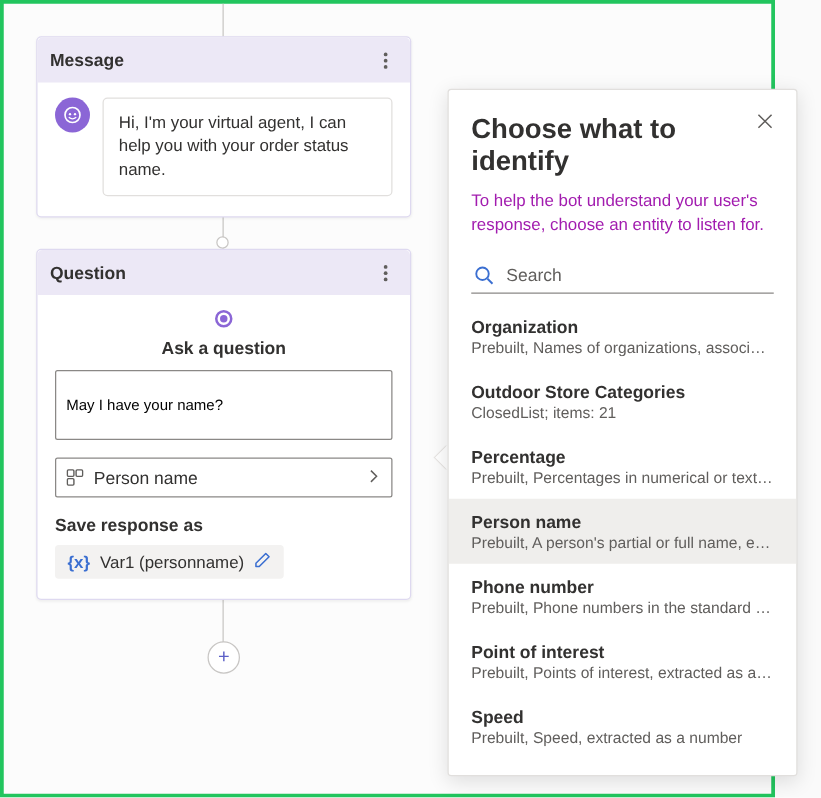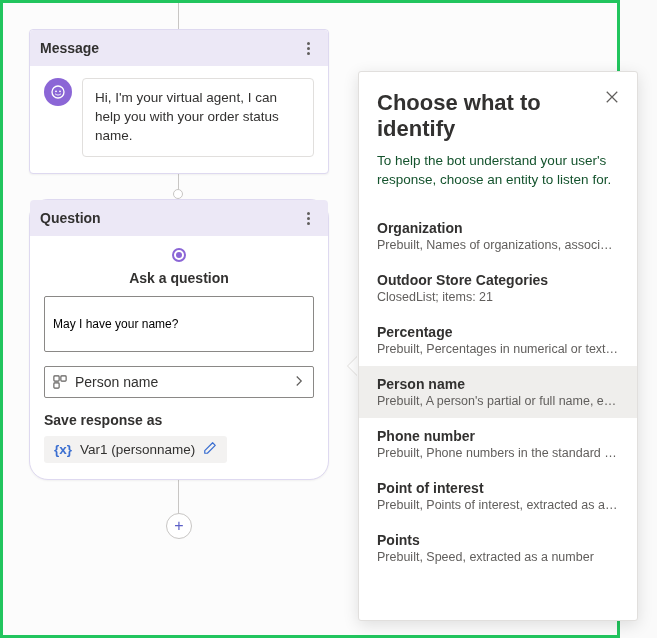--- a/index.html
+++ b/index.html
@@ -154,21 +154,21 @@
     border-right:10px solid #fff;
     filter: drop-shadow(-1px 0 0 #e1dfdd);
   }
   .panel-head {
     padding:18px 18px 6px;
     display:flex; align-items:flex-start; justify-content:space-between;
   }
   .panel-title { font-size:22px; font-weight:600; }
   .panel-close { cursor:pointer; color:#605e5c; font-size:16px; }
   .panel-desc {
-    padding:4px 18px 12px; font-size:13.5px; color:#14532d; line-height:1.4;
+    padding:4px 18px 12px; font-size:13.5px; color:#a21caf; line-height:1.4;
   }
   .panel-search {
     margin:4px 18px 0;
     border-bottom:1px solid #8a8886;
     display:flex; align-items:center; gap:10px;
     padding:6px 2px;
   }
   .panel-search input {
     border:none; outline:none; font-size:14px; flex:1; font-family:inherit;
     color:#323130;
@@ -221,21 +221,21 @@
               <circle cx="9" cy="11" r="1.4"></circle>
               <circle cx="15" cy="11" r="1.4"></circle>
               <path d="M8 15c1.2 1 2.5 1.5 4 1.5s2.8-.5 4-1.5" stroke="#fff" stroke-width="1.5" fill="none" stroke-linecap="round"></path>
             </svg>
         </div>
         <div class="msg-bubble">Hi, I'm your virtual agent, I can help you with your order status name.</div>
       </div>
     </div>
   </div>
 
-  <div class="card q-card" style="top:196px;border-radius:19px;">
+  <div class="card q-card" style="top:196px;">
     <div class="card-header">
       <span>Question</span>
       <div class="kebab">
           <span></span>
           <span></span>
           <span></span>
         </div>
     </div>
     <div class="card-body">
       <div class="q-step">
@@ -276,20 +276,27 @@
   <div class="panel">
     <div class="panel-head">
       <div class="panel-title">Choose what to identify</div>
       <div class="panel-close">
         <svg width="14" height="14" viewBox="0 0 16 16">
             <path d="M2 2l12 12M14 2L2 14" stroke="#605e5c" stroke-width="1.4"></path>
           </svg>
       </div>
     </div>
     <div class="panel-desc">To help the bot understand your user's response, choose an entity to listen for.</div>
+    <div class="panel-search">
+      <svg width="16" height="16" viewBox="0 0 16 16">
+        <circle cx="7" cy="7" r="5" fill="none" stroke="#3b6fd1" stroke-width="1.5"></circle>
+        <path d="M11 11l4 4" stroke="#3b6fd1" stroke-width="1.5"></path>
+      </svg>
+      <input type="text" placeholder="Search" style="">
+    </div>
     <div class="panel-list" id="entity-list">
         <div class="entity-item">
           <div class="entity-name">Organization</div>
           <div class="entity-desc">Prebuilt, Names of organizations, associations.</div>
         </div>
         <div class="entity-item">
           <div class="entity-name">Outdoor Store Categories</div>
           <div class="entity-desc">ClosedList; items: 21</div>
         </div>
         <div class="entity-item">
@@ -302,19 +309,19 @@
         </div>
         <div class="entity-item">
           <div class="entity-name">Phone number</div>
           <div class="entity-desc">Prebuilt, Phone numbers in the standard US f...</div>
         </div>
         <div class="entity-item">
           <div class="entity-name">Point of interest</div>
           <div class="entity-desc">Prebuilt, Points of interest, extracted as a string</div>
         </div>
         <div class="entity-item">
-          <div class="entity-name">Points</div>
+          <div class="entity-name">Speed</div>
           <div class="entity-desc">Prebuilt, Speed, extracted as a number</div>
         </div>
       </div>
   </div>
 
 </div>
 
 </body></html>

